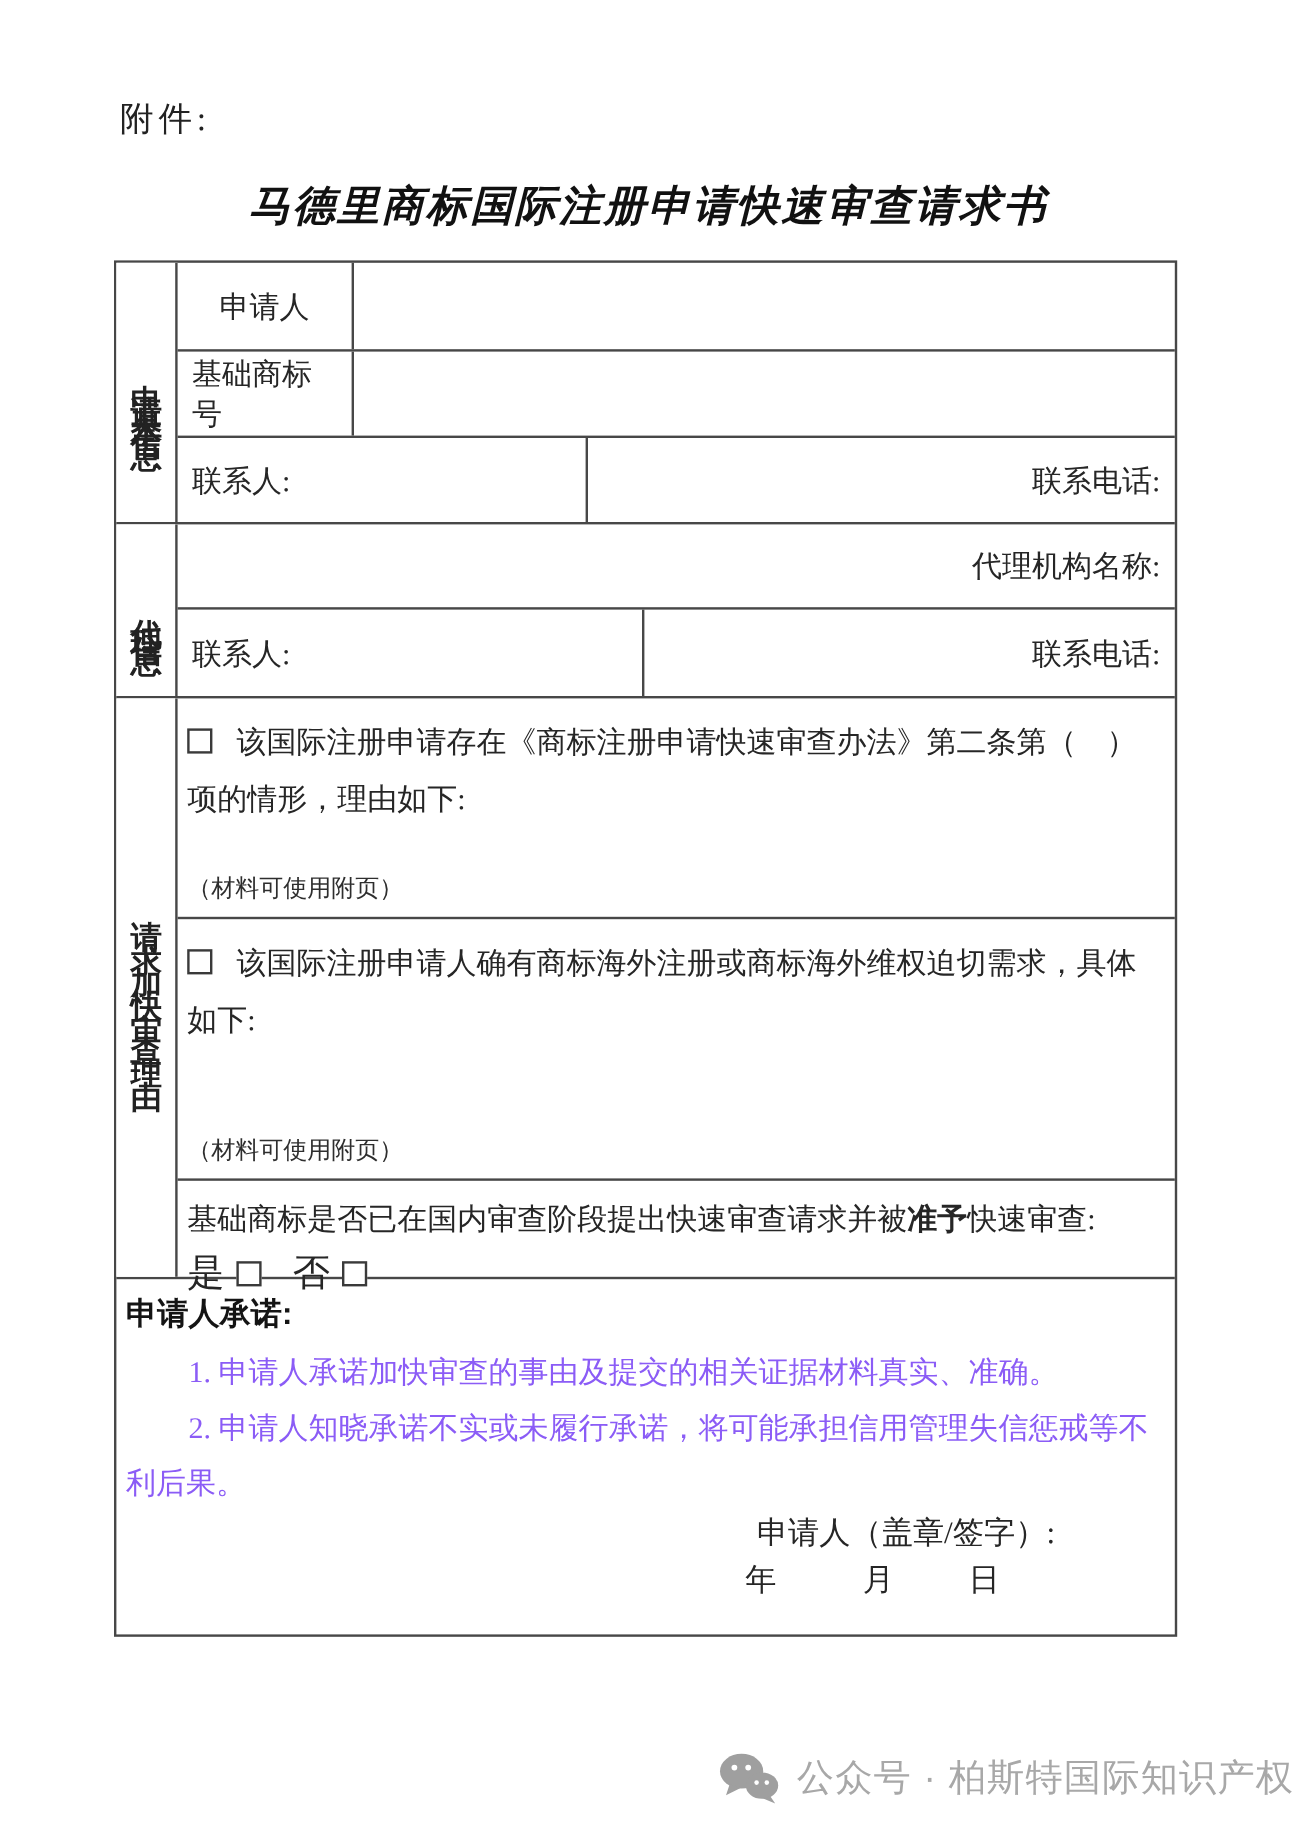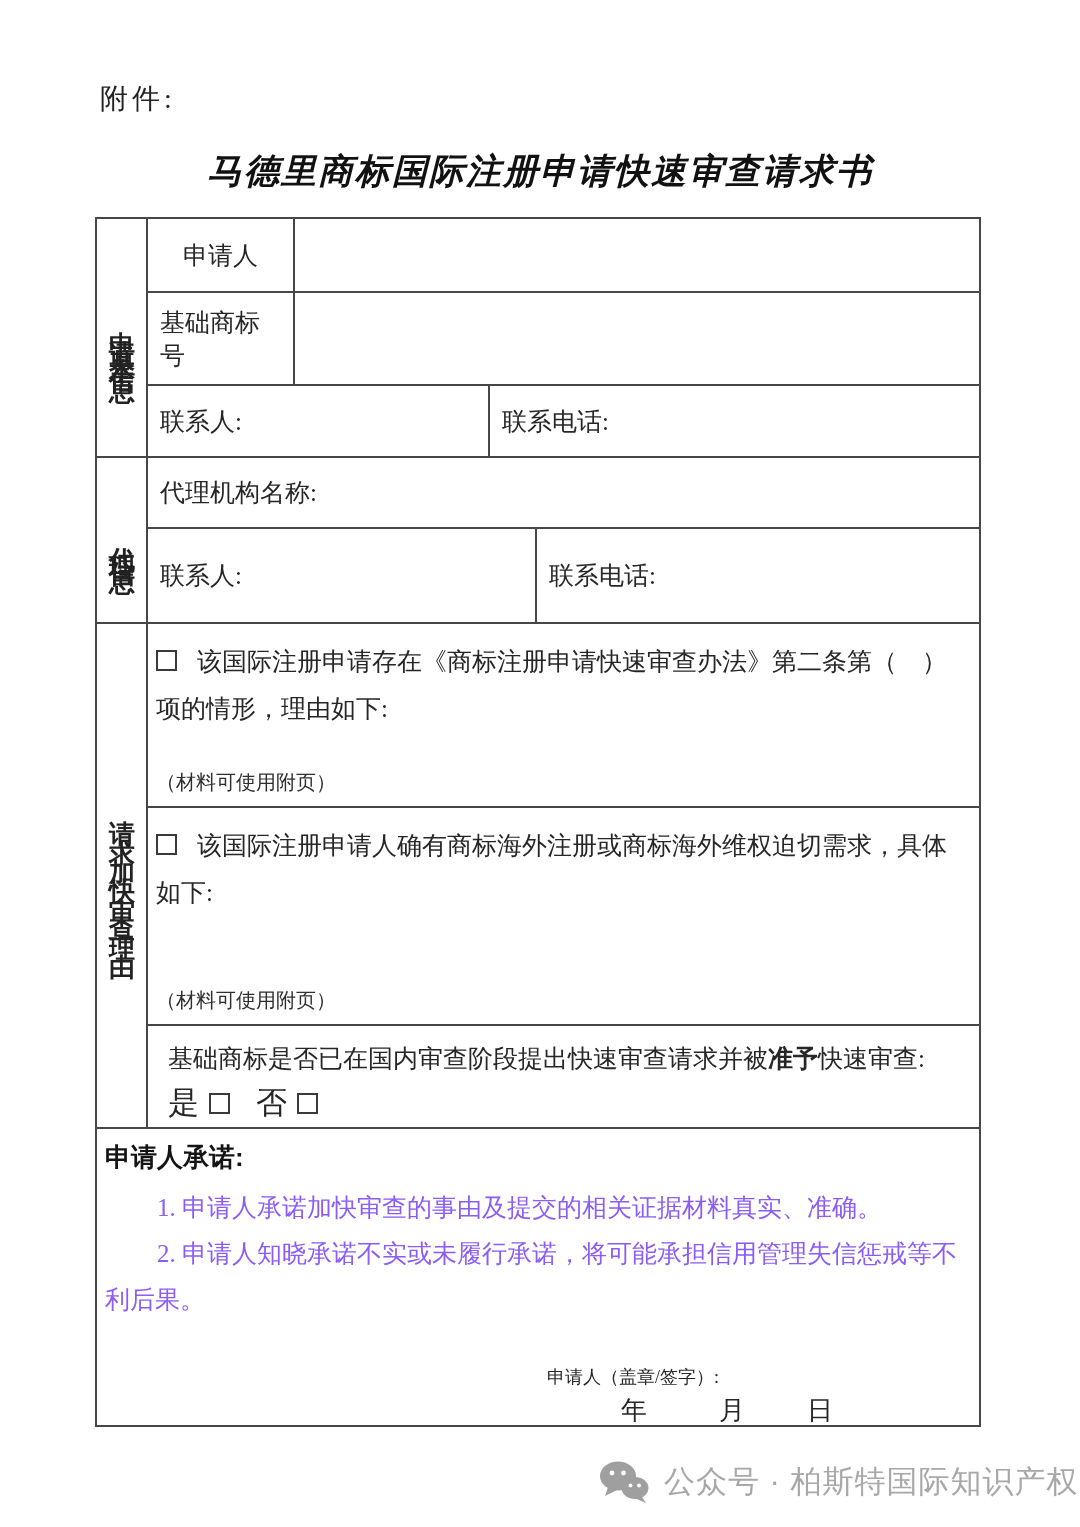--- a/index.html
+++ b/index.html
@@ -35,29 +35,29 @@
   .side-text {
     writing-mode: vertical-lr; text-orientation: upright;
     font-weight: bold; font-size: 26px; color: #222; line-height: 1;
   }
   .ls-a { letter-spacing: 9px; }
   .ls-b { letter-spacing: 7px; }
   .ls-c { letter-spacing: 19px; }
   .sec-body { flex: 1; display: flex; flex-direction: column; min-width: 0; }
   .row { display: flex; border-bottom: 2px solid #474747; }
   .row.no-bb { border-bottom: none; }
-  .h74 { height: 74px; } .h72 { height: 93px; } .h70 { height: 70px; }
+  .h74 { height: 74px; } .h72 { height: 72px; } .h70 { height: 70px; }
   .h71 { height: 71px; }
-  .h217 { height: 184px; } .h218 { height: 218px; } .h96 { height: 101px; padding-left: 12px; }
+  .h217 { height: 184px; } .h218 { height: 218px; } .h96 { height: 80px; }
   .cell {
     display: flex; align-items: center;
     font-size: 25px; color: #262626; padding: 0 12px;
   }
   .cell.center { justify-content: center; }
-  .cell.grow { flex: 1; }
+  .cell.grow { flex: 1; justify-content: flex-end; }
   .br { border-right: 2px solid #474747; }
   .w147 { width: 147px; }
   .w342 { width: 342px; }
   .w389 { width: 389px; }
   .opt-cell {
     flex: 1; display: flex; flex-direction: column;
     justify-content: space-between;
     padding: 14px 16px 8px 8px;
   }
   .opt-text { font-size: 25px; line-height: 47px; color: #262626; }
@@ -76,21 +76,21 @@
   .commit { height: 296px; padding: 8px 16px 0 8px; display: block; }
   .commit-heading {
     font-family: "Liberation Sans", "DejaVu Sans", sans-serif;
     font-weight: bold; font-size: 26px; color: #141414; line-height: 40px;
   }
   .commit-item {
     font-size: 25px; line-height: 46px; color: #8b5cf6;
     text-indent: 52px; margin-top: 8px;
   }
   .commit-item + .commit-item { margin-top: 0; }
-  .sig-line { margin-top: 42px; padding-left: 442px; font-size: 18px; color: #262626; }
+  .sig-line { padding-left: 442px; font-size: 26px; color: #262626; text-align: center; }
   .date-line { margin-top: 4px; padding-left: 516px; font-size: 26px; color: #262626; }
   .date-month { margin-left: 72px; }
   .date-day { margin-left: 62px; }
   .watermark {
     position: absolute; left: 598px; top: 1460px;
     display: flex; align-items: center; gap: 14px;
     color: #a8a8a8;
     font-family: "Liberation Sans", "DejaVu Sans", sans-serif;
     font-size: 31px; letter-spacing: 1px;
   }

